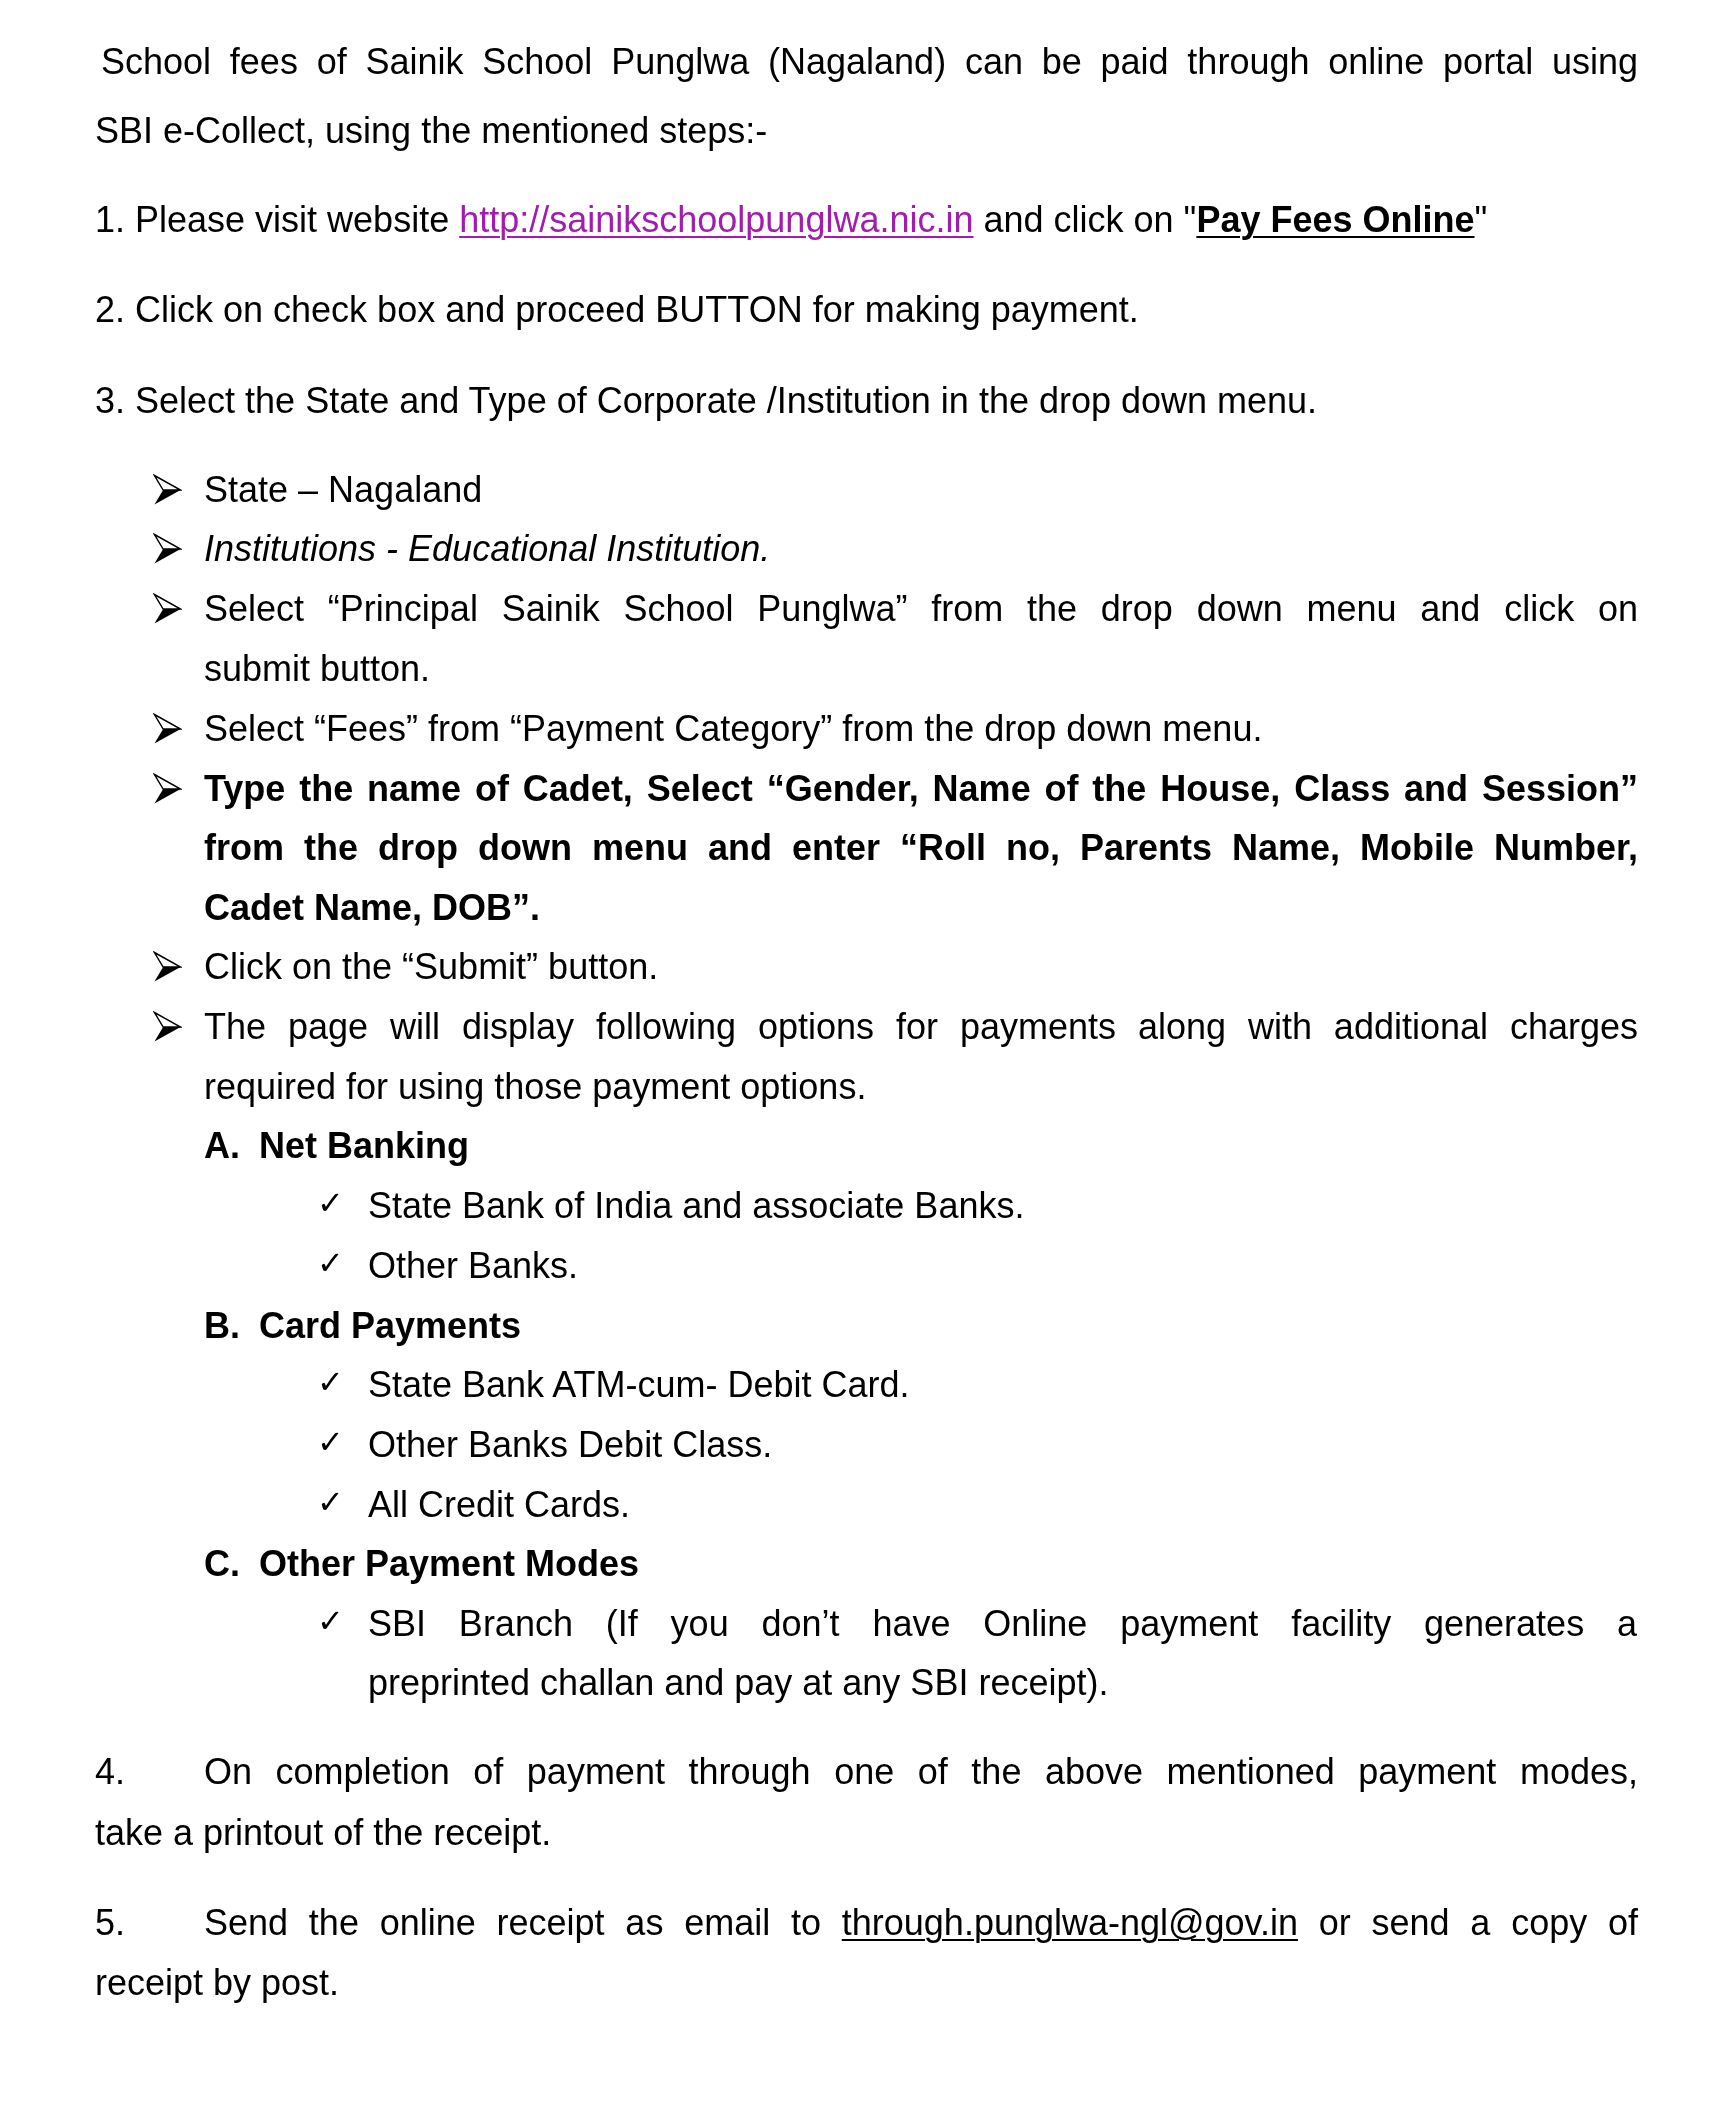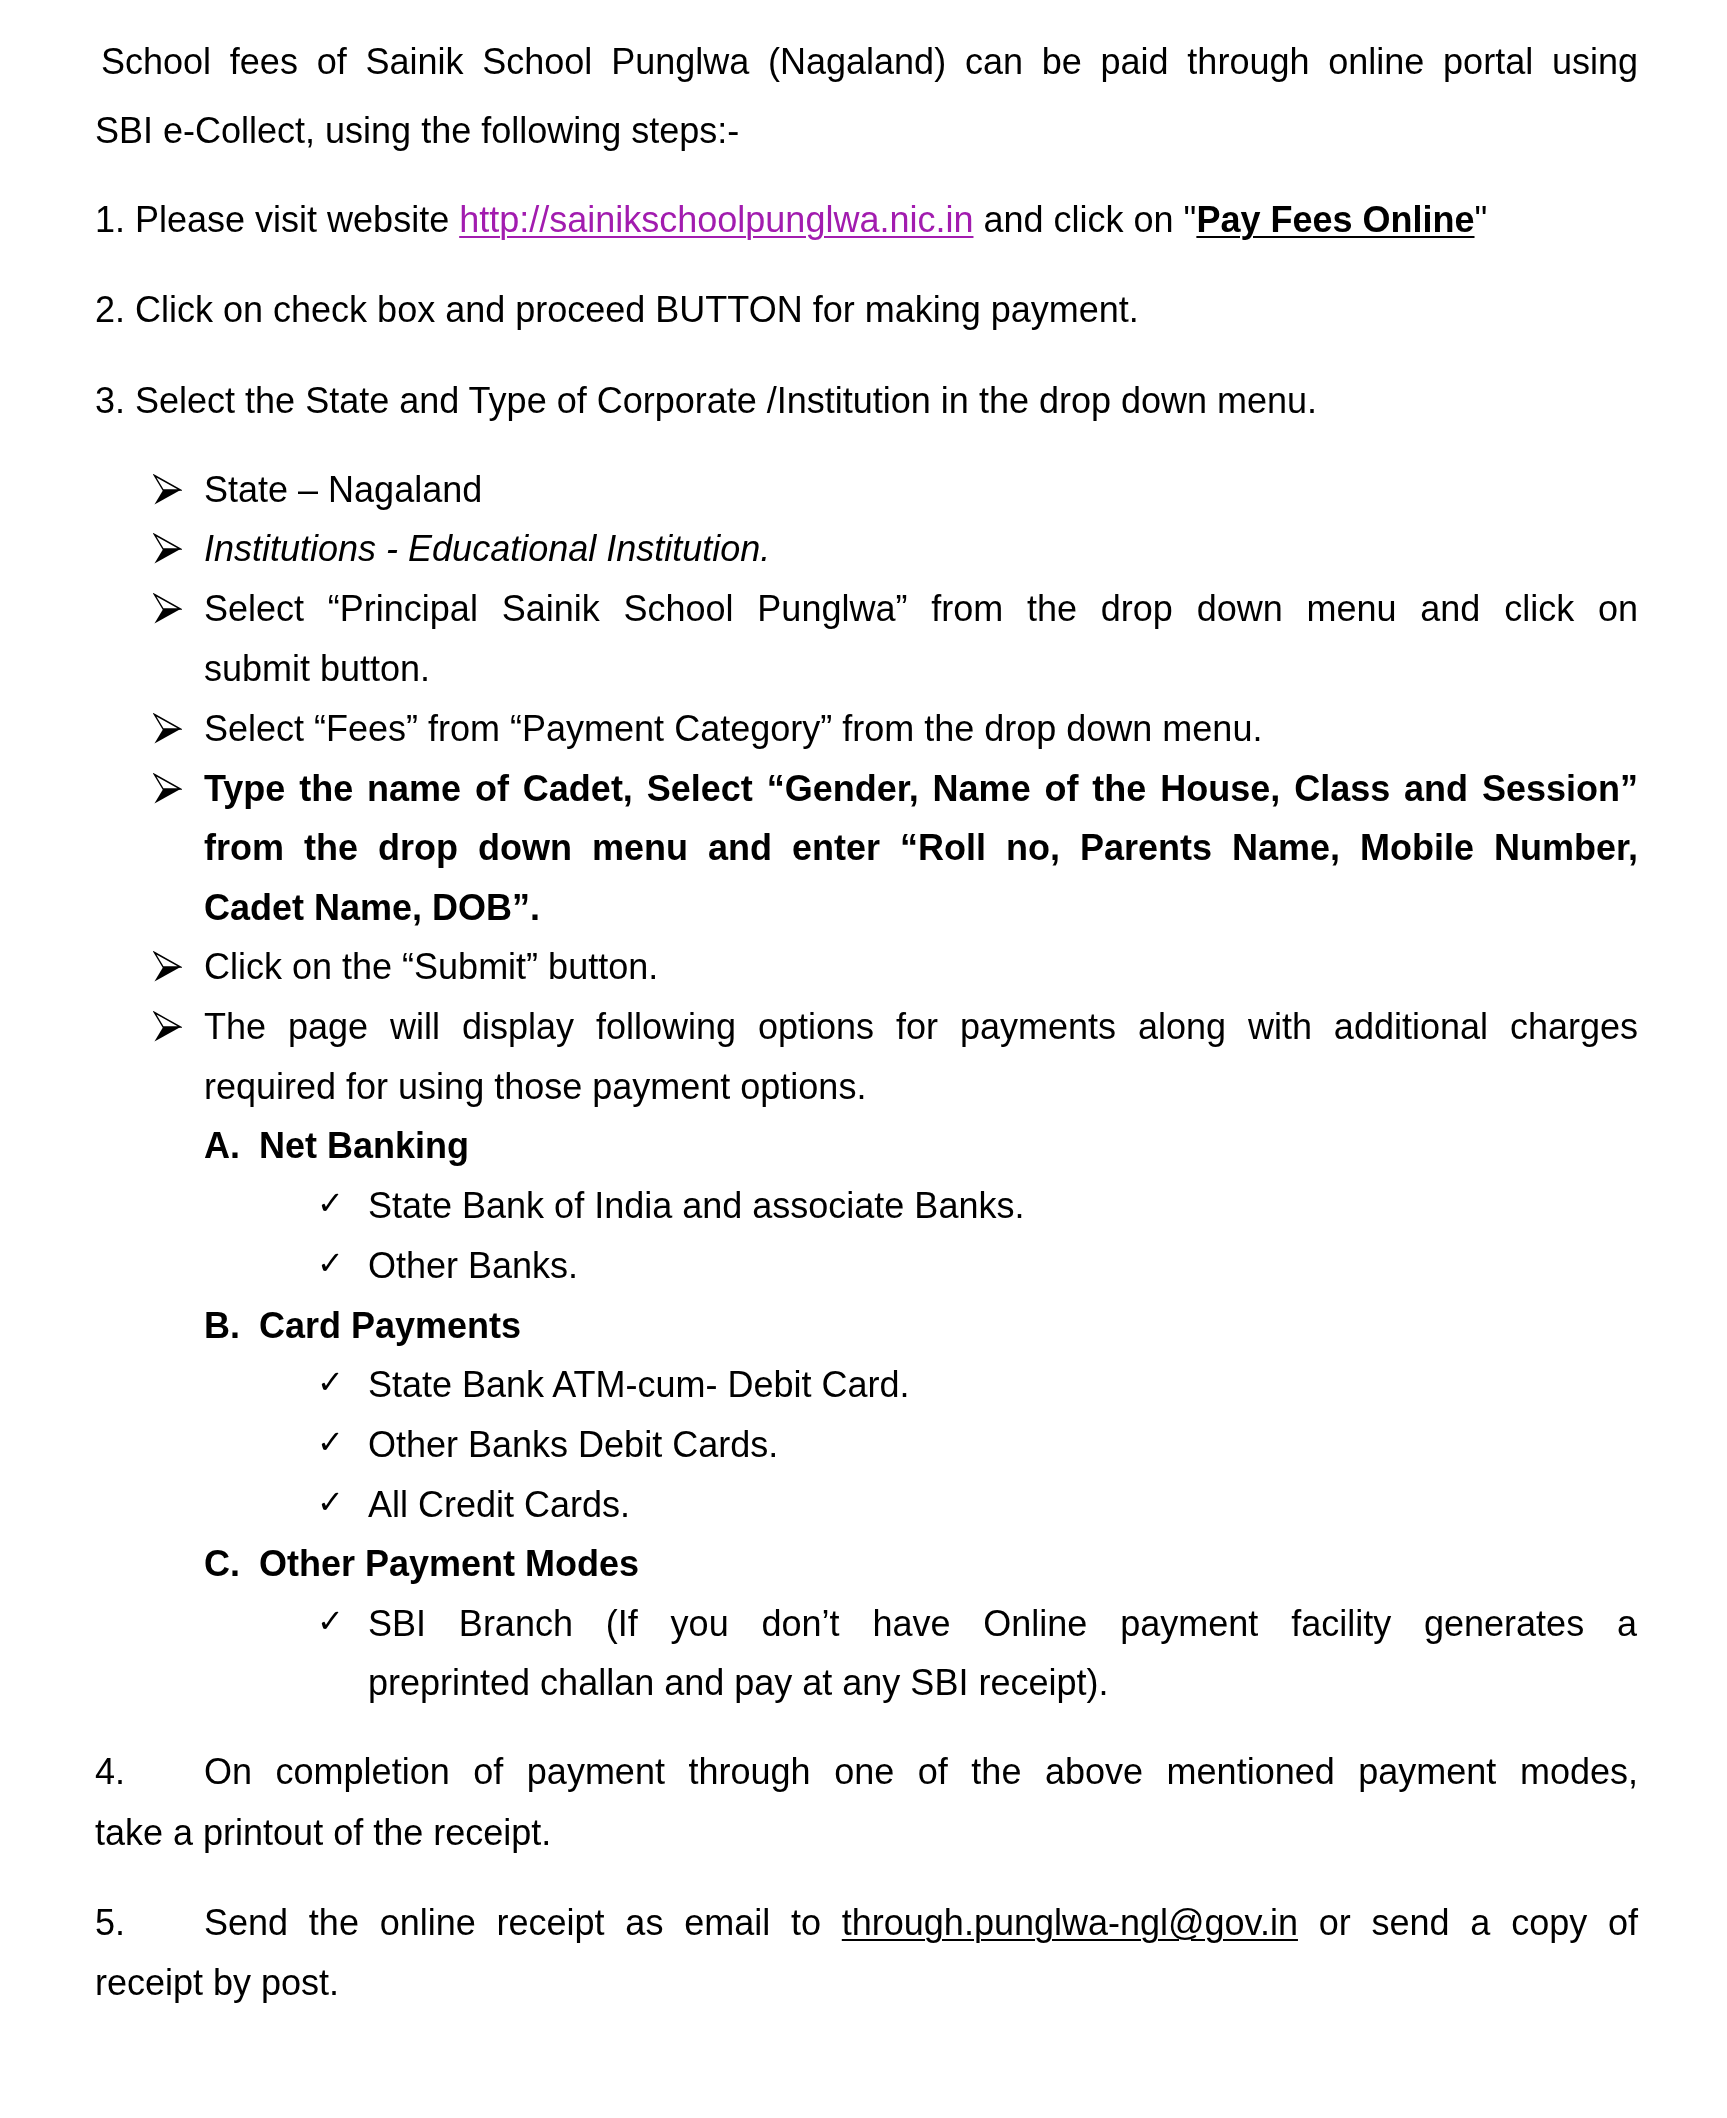--- a/index.html
+++ b/index.html
@@ -12,21 +12,21 @@
   .ul { text-decoration: underline; text-decoration-thickness: 2.2px; text-underline-offset: 4.4px; }
   .arrow { position: absolute; width: 29px; height: 32px; }
   .check { position: absolute; font-size: 32px; line-height: 44px; }
   .lbl { display: inline-block; width: 55px; }
   .tab { display: inline-block; width: 109px; }
 </style>
 </head>
 <body>
 
 <div class="line just" style="left:101px; top:40px; width:1537px;">School fees of Sainik School Punglwa (Nagaland) can be paid through online portal using</div>
-<div class="line" style="left:95px; top:109px;">SBI e-Collect, using the following steps:-</div>
+<div class="line" style="left:95px; top:109px;">SBI e-Collect, using the mentioned steps:-</div>
 
 <div class="line" style="left:95px; top:198px;">
   <span>1. Please visit website </span><a class="link">http://sainikschoolpunglwa.nic.in</a><span> and click on "</span><span class="b ul">Pay Fees Online</span><span>"</span>
 </div>
 
 <div class="line" style="left:95px; top:288px;">2. Click on check box and proceed BUTTON for making payment.</div>
 
 <div class="line" style="left:95px; top:379px;">3. Select the State and Type of Corporate /Institution in the drop down menu.</div>
 
 <svg class="arrow" style="left:153px; top:474px;" viewBox="0 0 40 44">
@@ -78,21 +78,21 @@
 <div class="line b" style="left:204px; top:1124px;"><span class="lbl">A.</span><span>Net Banking</span></div>
 <div class="check" style="left:317px; top:1181px;">✓</div>
 <div class="line" style="left:368px; top:1184px;">State Bank of India and associate Banks.</div>
 <div class="check" style="left:317px; top:1241px;">✓</div>
 <div class="line" style="left:368px; top:1244px;">Other Banks.</div>
 
 <div class="line b" style="left:204px; top:1304px;"><span class="lbl">B.</span><span>Card Payments</span></div>
 <div class="check" style="left:317px; top:1360px;">✓</div>
 <div class="line" style="left:368px; top:1363px;">State Bank ATM-cum- Debit Card.</div>
 <div class="check" style="left:317px; top:1420px;">✓</div>
-<div class="line" style="left:368px; top:1423px;">Other Banks Debit Cards.</div>
+<div class="line" style="left:368px; top:1423px;">Other Banks Debit Class.</div>
 <div class="check" style="left:317px; top:1480px;">✓</div>
 <div class="line" style="left:368px; top:1483px;">All Credit Cards.</div>
 
 <div class="line b" style="left:204px; top:1542px;"><span class="lbl">C.</span><span>Other Payment Modes</span></div>
 <div class="check" style="left:317px; top:1599px;">✓</div>
 <div class="line just" style="left:368px; top:1602px; width:1269px;">SBI Branch (If you don’t have Online payment facility generates a</div>
 <div class="line" style="left:368px; top:1661px;">preprinted challan and pay at any SBI receipt).</div>
 
 <div class="line just" style="left:95px; top:1750px; width:1543px;"><span class="tab">4.</span><span>On completion of payment through one of the above mentioned payment modes,</span></div>
 <div class="line" style="left:95px; top:1811px;">take a printout of the receipt.</div>

